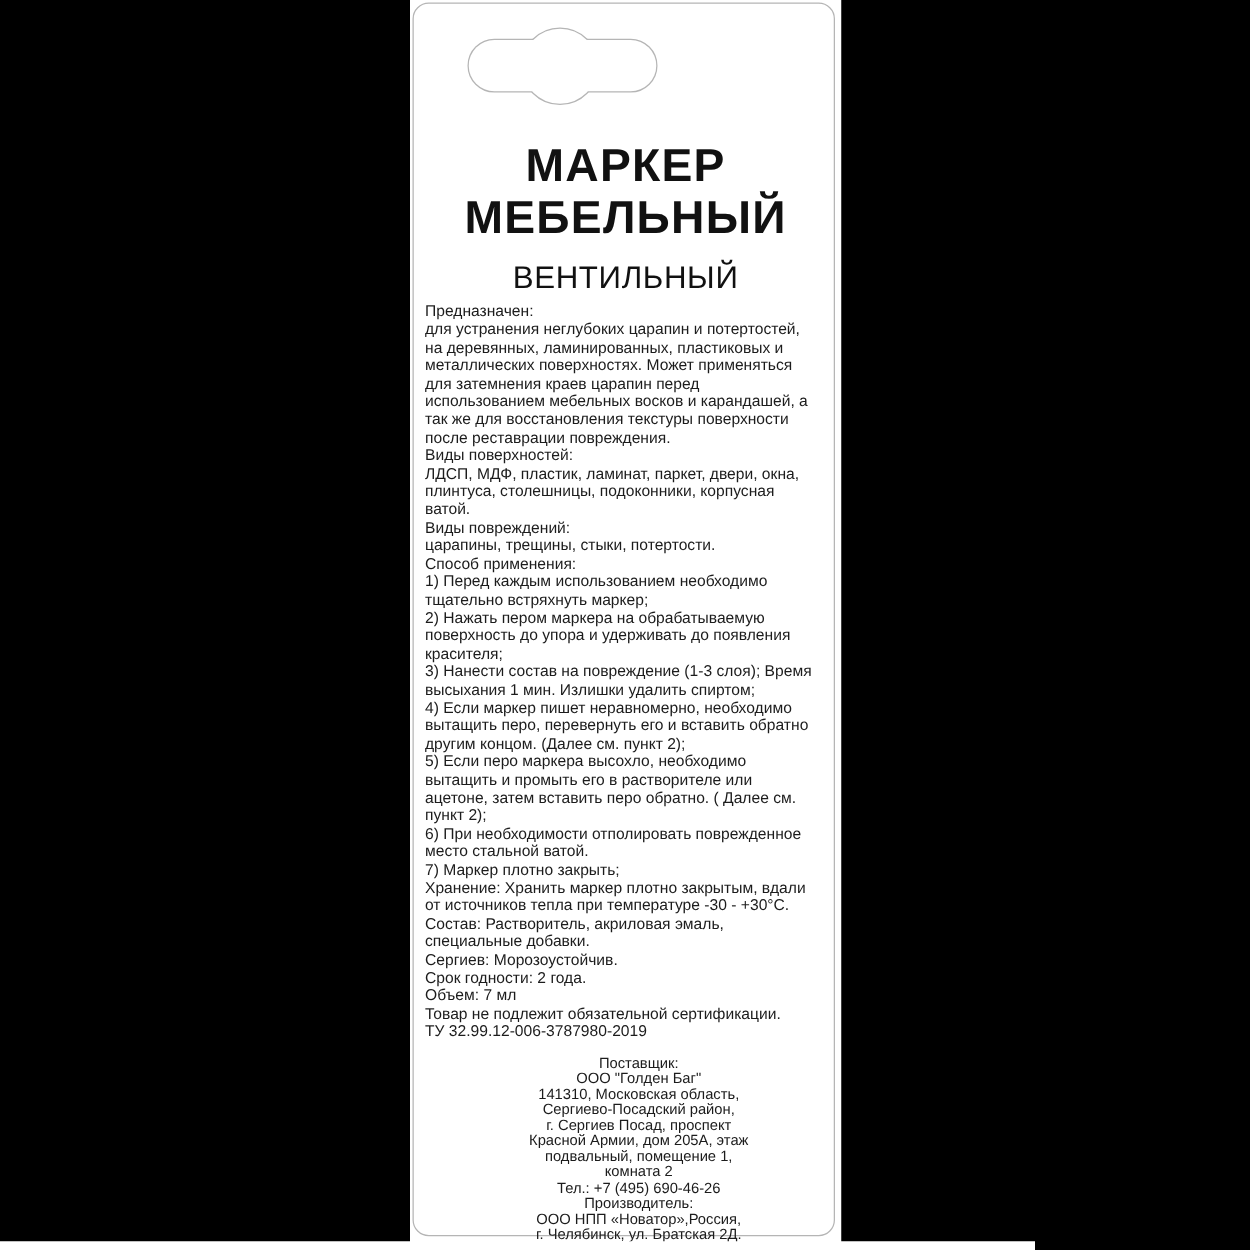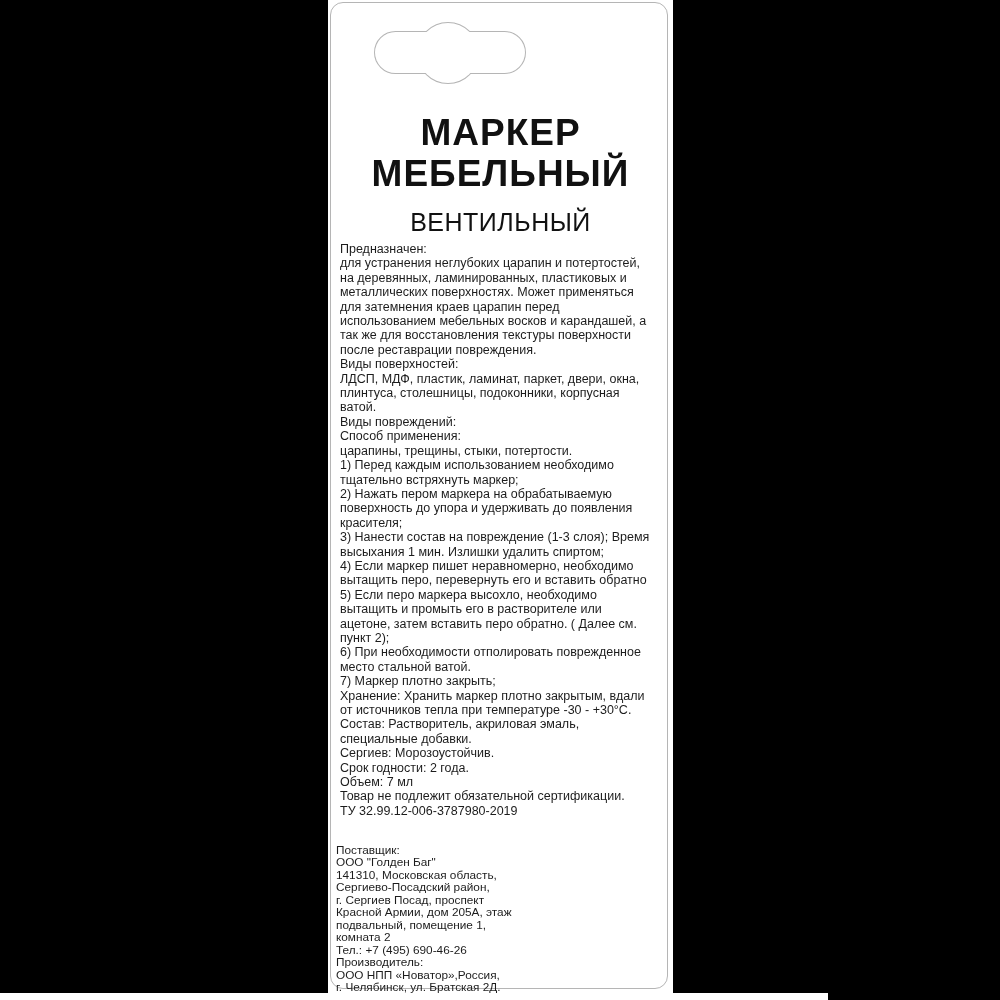--- a/index.html
+++ b/index.html
@@ -75,25 +75,26 @@
   .body-block {
     position: absolute;
     left: 12px;
     top: 242px;
     width: 328px;
     font-size: 12.5px;
     line-height: 14.4px;
   }
   .supplier-block {
     position: absolute;
-    left: 8px;
+    left: 19px;
     top: 844px;
     width: 328px;
     font-size: 11.8px;
     line-height: 12.45px;
+    text-align: center;
   }
   .text-line {
     white-space: nowrap;
   }
   .text-line b {
     font-weight: normal;
   }
 </style>
 </head>
 <body>
@@ -124,31 +125,32 @@
         <div class="text-line"><span>металлических поверхностях. Может применяться</span></div>
         <div class="text-line"><span>для затемнения краев царапин перед</span></div>
         <div class="text-line"><span>использованием мебельных восков и карандашей, а</span></div>
         <div class="text-line"><span>так же для восстановления текстуры поверхности</span></div>
         <div class="text-line"><span>после реставрации повреждения.</span></div>
         <div class="text-line"><b>Виды поверхностей:</b></div>
         <div class="text-line"><span>ЛДСП, МДФ, пластик, ламинат, паркет, двери, окна,</span></div>
         <div class="text-line"><span>плинтуса, столешницы, подоконники, корпусная</span></div>
         <div class="text-line"><span>ватой.</span></div>
         <div class="text-line"><b>Виды повреждений:</b></div>
+        <div class="text-line"><span>царапины, трещины, стыки, потертости.</span></div>
         <div class="text-line"><b>Способ применения:</b></div>
-        <div class="text-line"><span>царапины, трещины, стыки, потертости.</span></div>
         <div class="text-line"><span>1) Перед каждым использованием необходимо</span></div>
         <div class="text-line"><span>тщательно встряхнуть маркер;</span></div>
         <div class="text-line"><span>2) Нажать пером маркера на обрабатываемую</span></div>
         <div class="text-line"><span>поверхность до упора и удерживать до появления</span></div>
         <div class="text-line"><span>красителя;</span></div>
         <div class="text-line"><span>3) Нанести состав на повреждение (1-3 слоя); Время</span></div>
         <div class="text-line"><span>высыхания 1 мин. Излишки удалить спиртом;</span></div>
         <div class="text-line"><span>4) Если маркер пишет неравномерно, необходимо</span></div>
         <div class="text-line"><span>вытащить перо, перевернуть его и вставить обратно</span></div>
+        <div class="text-line"><span>другим концом. (Далее см. пункт 2);</span></div>
         <div class="text-line"><span>5) Если перо маркера высохло, необходимо</span></div>
         <div class="text-line"><span>вытащить и промыть его в растворителе или</span></div>
         <div class="text-line"><span>ацетоне, затем вставить перо обратно. ( Далее см.</span></div>
         <div class="text-line"><span>пункт 2);</span></div>
         <div class="text-line"><span>6) При необходимости отполировать поврежденное</span></div>
         <div class="text-line"><span>место стальной ватой.</span></div>
         <div class="text-line"><span>7) Маркер плотно закрыть;</span></div>
         <div class="text-line"><b>Хранение:</b><span> Хранить маркер плотно закрытым, вдали</span></div>
         <div class="text-line"><span>от источников тепла при температуре -30 - +30°С.</span></div>
         <div class="text-line"><b>Состав:</b><span> Растворитель, акриловая эмаль,</span></div>

